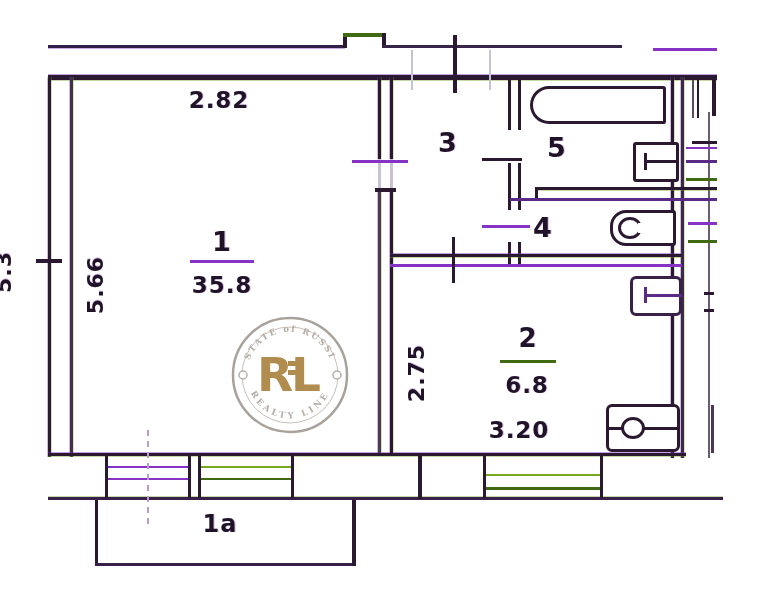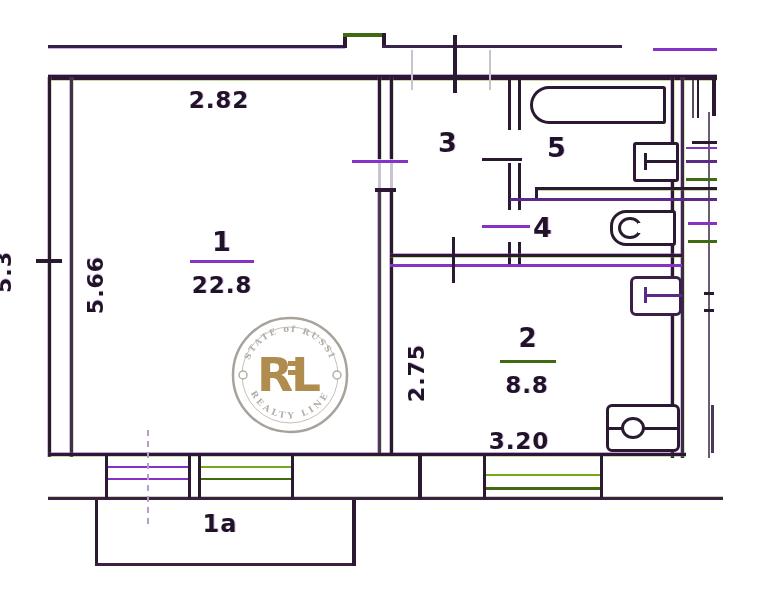--- a/index.html
+++ b/index.html
@@ -127,31 +127,31 @@
   <div class="fix" style="left:606px;top:404px;width:74px;height:48px;border-radius:6px;"></div>
   <div class="ln" style="left:606px;top:427px;width:74px;height:3px;"></div>
   <div class="fix" style="left:621px;top:417px;width:24px;height:22px;border-radius:50%;border-width:3px;"></div>
 
   <div class="lbl" style="left:179px;top:89px;width:80px;font-size:23px;">2.82</div>
   <div class="lbl vert" style="left:56px;top:274px;width:80px;font-size:22px;">5.66</div>
   <div class="lbl vert" style="left:-26px;top:261px;width:60px;font-size:22px;">5.3</div>
 
   <div class="lbl" style="left:192px;top:228px;width:60px;font-size:27px;">1</div>
   <div class="ln purple" style="left:190px;top:260px;width:64px;height:3px;"></div>
-  <div class="lbl" style="left:182px;top:274px;width:80px;font-size:23px;">22.8</div>
+  <div class="lbl" style="left:182px;top:274px;width:80px;font-size:23px;">35.8</div>
 
   <div class="lbl" style="left:428px;top:129px;width:40px;font-size:27px;">3</div>
   <div class="lbl" style="left:537px;top:134px;width:40px;font-size:27px;">5</div>
   <div class="lbl" style="left:523px;top:214px;width:40px;font-size:27px;">4</div>
 
   <div class="lbl" style="left:498px;top:325px;width:60px;font-size:26px;">2</div>
   <div class="ln dgreen" style="left:500px;top:360px;width:56px;height:3px;"></div>
-  <div class="lbl" style="left:487px;top:374px;width:80px;font-size:23px;">8.8</div>
+  <div class="lbl" style="left:487px;top:374px;width:80px;font-size:23px;">6.8</div>
   <div class="lbl vert" style="left:377px;top:362px;width:80px;font-size:22px;">2.75</div>
-  <div class="lbl" style="left:479px;top:430px;width:80px;font-size:23px;">3.20</div>
+  <div class="lbl" style="left:479px;top:419px;width:80px;font-size:23px;">3.20</div>
 
   <div class="lbl" style="left:190px;top:512px;width:60px;font-size:24px;">1а</div>
 
   <svg class="wm" style="left:228px;top:313px;" width="124" height="124" viewBox="-62 -62 124 124">
     <circle cx="0" cy="0" r="57" fill="#ffffff" stroke="#a9a29b" stroke-width="2.5"></circle>
     <circle cx="0" cy="0" r="48" fill="none" stroke="#c6bfb8" stroke-width="1"></circle>
     <circle cx="-47" cy="0" r="4" fill="#ffffff" stroke="#b5aea7" stroke-width="1.5"></circle>
     <circle cx="47" cy="0" r="4" fill="#ffffff" stroke="#b5aea7" stroke-width="1.5"></circle>
     <defs>
       <path id="arcTop" d="M -40 -16 A 43 43 0 0 1 40 -16"></path>

